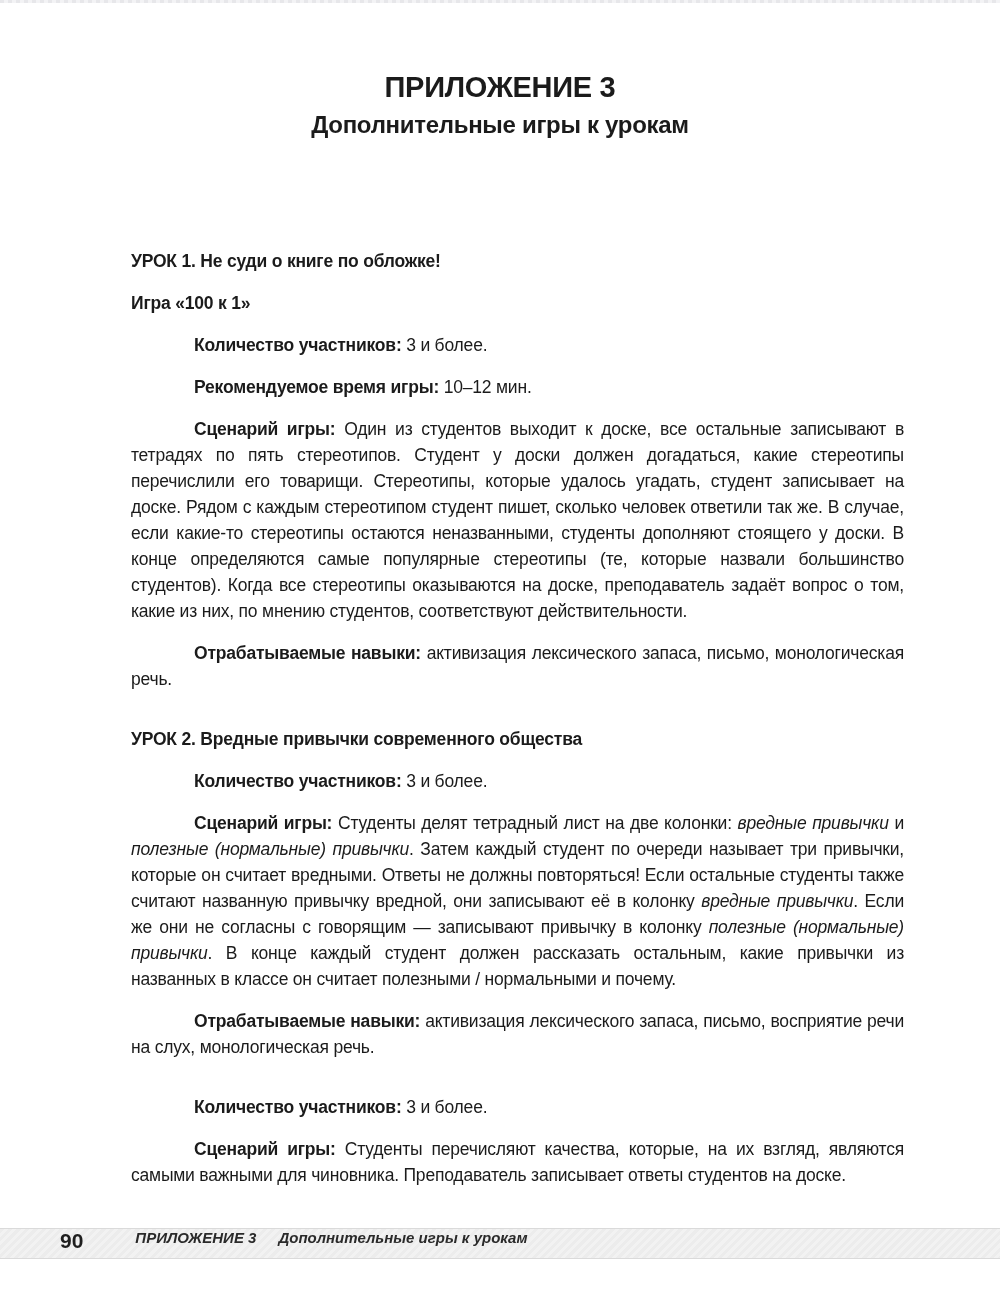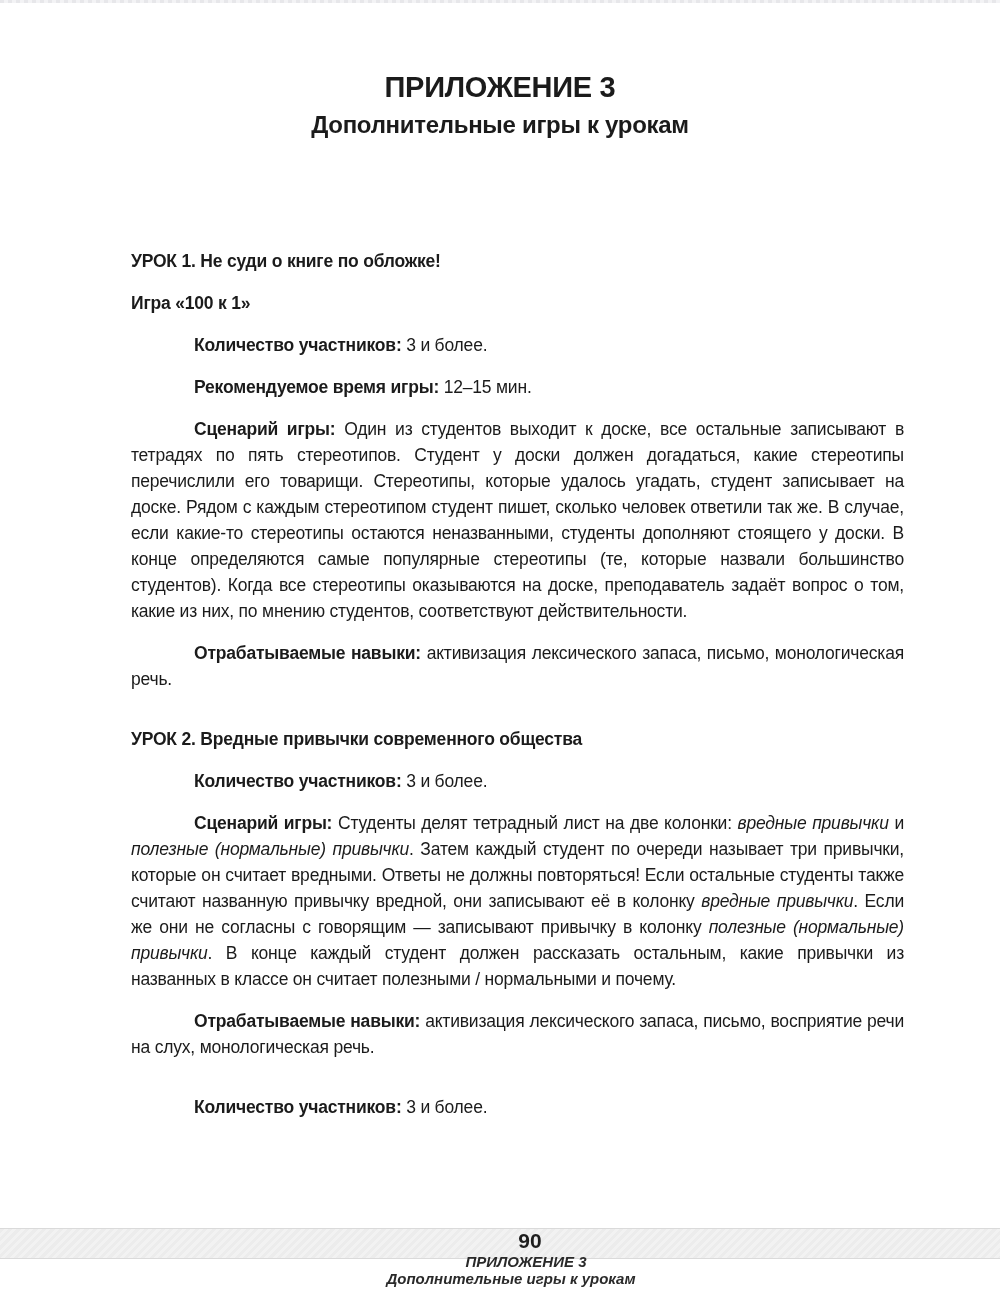--- a/index.html
+++ b/index.html
@@ -51,22 +51,20 @@
   .b { font-weight: bold; }
   .i { font-style: italic; }
   .footer-band {
     position: absolute;
     top: 1228px; left: 0; right: 0;
     height: 29px;
     background: repeating-linear-gradient(135deg, #ececec 0 3px, #f2f2f2 3px 6px);
     border-top: 1px solid #dadada;
     border-bottom: 1px solid #dadada;
     display: flex;
-    align-items: center;
-    flex-direction: column;
   }
   .footer-band .pagenum {
     font-size: 21px;
     font-weight: bold;
     color: #1e1e1e;
     margin-left: 60px;
   }
   .footer-band .fsec {
     font-size: 15px;
     font-weight: bold;
@@ -91,34 +89,35 @@
   <h1>ПРИЛОЖЕНИЕ 3</h1>
   <h2>Дополнительные игры к урокам</h2>
 </header>
 
 <main class="content">
 
   <section class="lesson lesson-1">
     <p class="h">УРОК 1. Не суди о книге по обложке!</p>
     <p class="h">Игра «100 к 1»</p>
     <p class="meta"><span class="b">Количество участников:</span> <span>3 и более.</span></p>
-    <p class="meta"><span class="b">Рекомендуемое время игры:</span> <span>12–15 мин.</span></p>
+    <p class="meta"><span class="b">Рекомендуемое время игры:</span> <span>10–12 мин.</span></p>
     <p class="para"><span class="b">Сценарий игры: </span><span>Один из студентов выходит к доске, все остальные записывают в тетрадях по пять стереотипов. Студент у доски должен догадаться, какие стереотипы перечислили его товарищи. Стереотипы, которые удалось угадать, студент записывает на доске. Рядом с каждым стереотипом студент пишет, сколько человек ответили так же. В случае, если какие-то стереотипы остаются неназванными, студенты дополняют стоящего у доски. В конце определяются самые популярные стереотипы (те, которые назвали большинство студентов). Когда все стереотипы оказываются на доске, преподаватель задаёт вопрос о том, какие из них, по мнению студентов, соответствуют действительности.</span></p>
     <p class="para"><span class="b">Отрабатываемые навыки: </span><span>активизация лексического запаса, письмо, монологическая речь.</span></p>
   </section>
 
   <section class="lesson lesson-2">
     <p class="h">УРОК 2. Вредные привычки современного общества</p>
     <p class="meta"><span class="b">Количество участников:</span> <span>3 и более.</span></p>
     <p class="para"><span class="b">Сценарий игры: </span><span>Студенты делят тетрадный лист на две колонки: </span><span class="i">вредные привычки</span><span> и </span><span class="i">полезные (нормальные) привычки</span><span>. Затем каждый студент по очереди называет три привычки, которые он считает вредными. Ответы не должны повторяться! Если остальные студенты также считают названную привычку вредной, они записывают её в колонку </span><span class="i">вредные привычки</span><span>. Если же они не согласны с говорящим — записывают привычку в колонку </span><span class="i">полезные (нормальные) привычки</span><span>. В конце каждый студент должен рассказать остальным, какие привычки из названных в классе он считает полезными / нормальными и почему.</span></p>
     <p class="para"><span class="b">Отрабатываемые навыки: </span><span>активизация лексического запаса, письмо, восприятие речи на слух, монологическая речь.</span></p>
   </section>
 
   <section class="lesson lesson-3">
     <p class="meta"><span class="b">Количество участников:</span> <span>3 и более.</span></p>
+    <p class="para"><span class="b">Сценарий игры: </span><span>Студенты перечисляют качества, которые, на их взгляд, являются самыми важными для чиновника. Преподаватель записывает ответы студентов на доске.</span></p>
   </section>
 
 </main>
 
 <footer class="footer-band">
   <span class="pagenum">90</span>
   <span class="fsec">ПРИЛОЖЕНИЕ 3</span>
   <span class="ftitle">Дополнительные игры к урокам</span>
 </footer>
 

